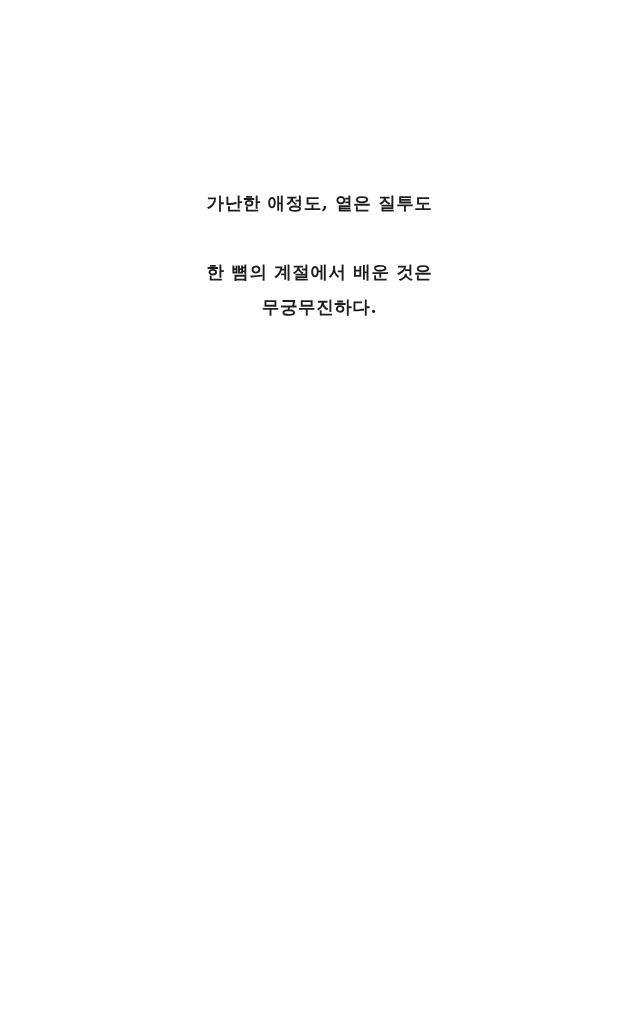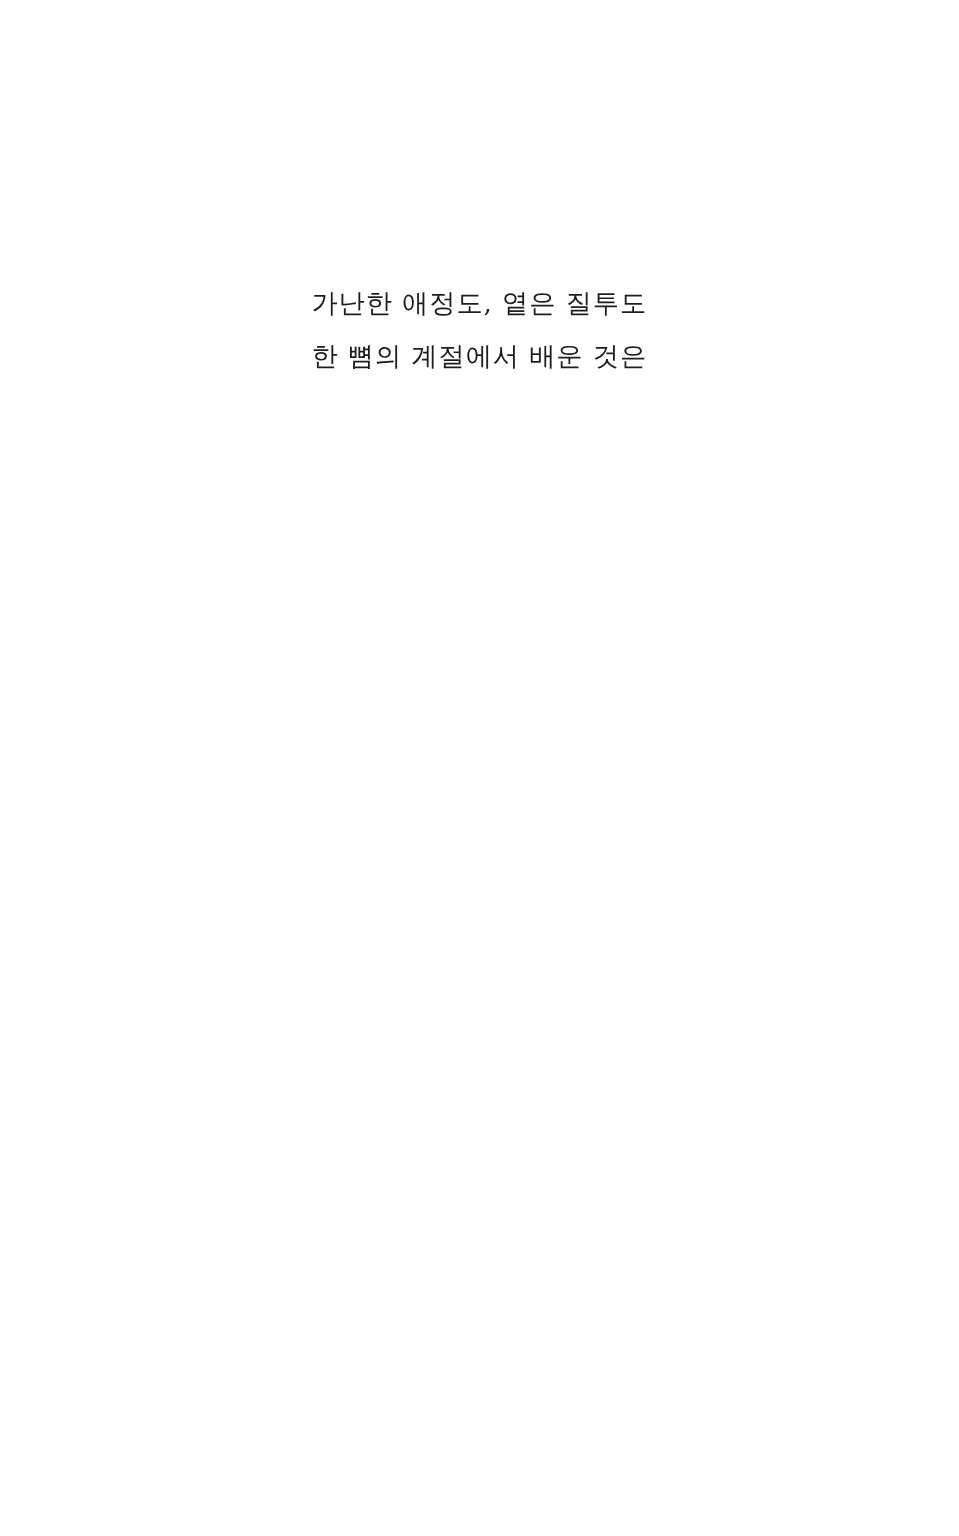--- a/index.html
+++ b/index.html
@@ -25,39 +25,41 @@
     top: 186px;
     left: 0;
     width: 639px;
     text-align: center;
   }
   .stanza {
     margin: 0;
     padding: 0;
   }
   .stanza + .stanza {
+    margin-top: 34px;
   }
   .line {
     display: block;
     font-size: 17.5px;
     line-height: 35px;
     letter-spacing: 0.6px;
     color: #1d1d1d;
     white-space: pre;
-    font-weight: 400;
+    font-weight: 700;
   }
 </style>
 </head>
 <body>
 
 <div class="page">
   <div class="poem">
 
     <p class="stanza">
       <span class="line">가난한 애정도, 옅은 질투도</span>
     </p>
 
     <p class="stanza">
       <span class="line">한 뼘의 계절에서 배운 것은</span>
+      <span class="line">무궁무진하다.</span>
     </p>
 
   </div>
 </div>
 
 </body></html>

